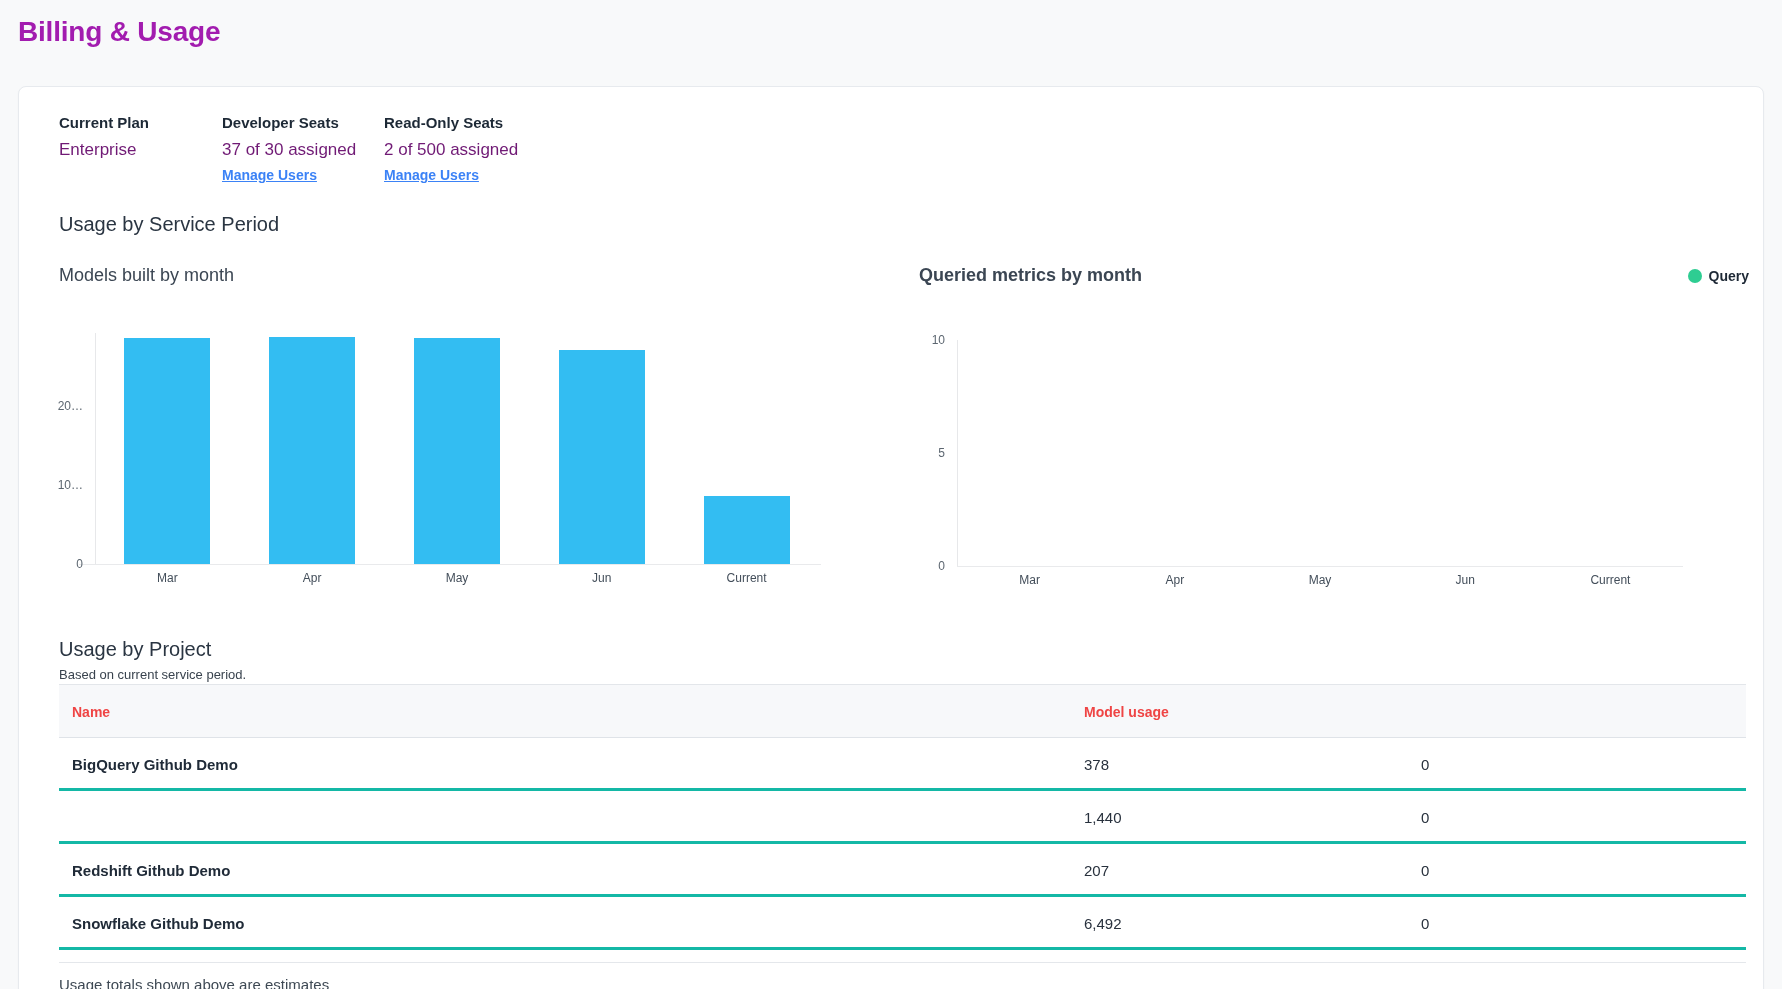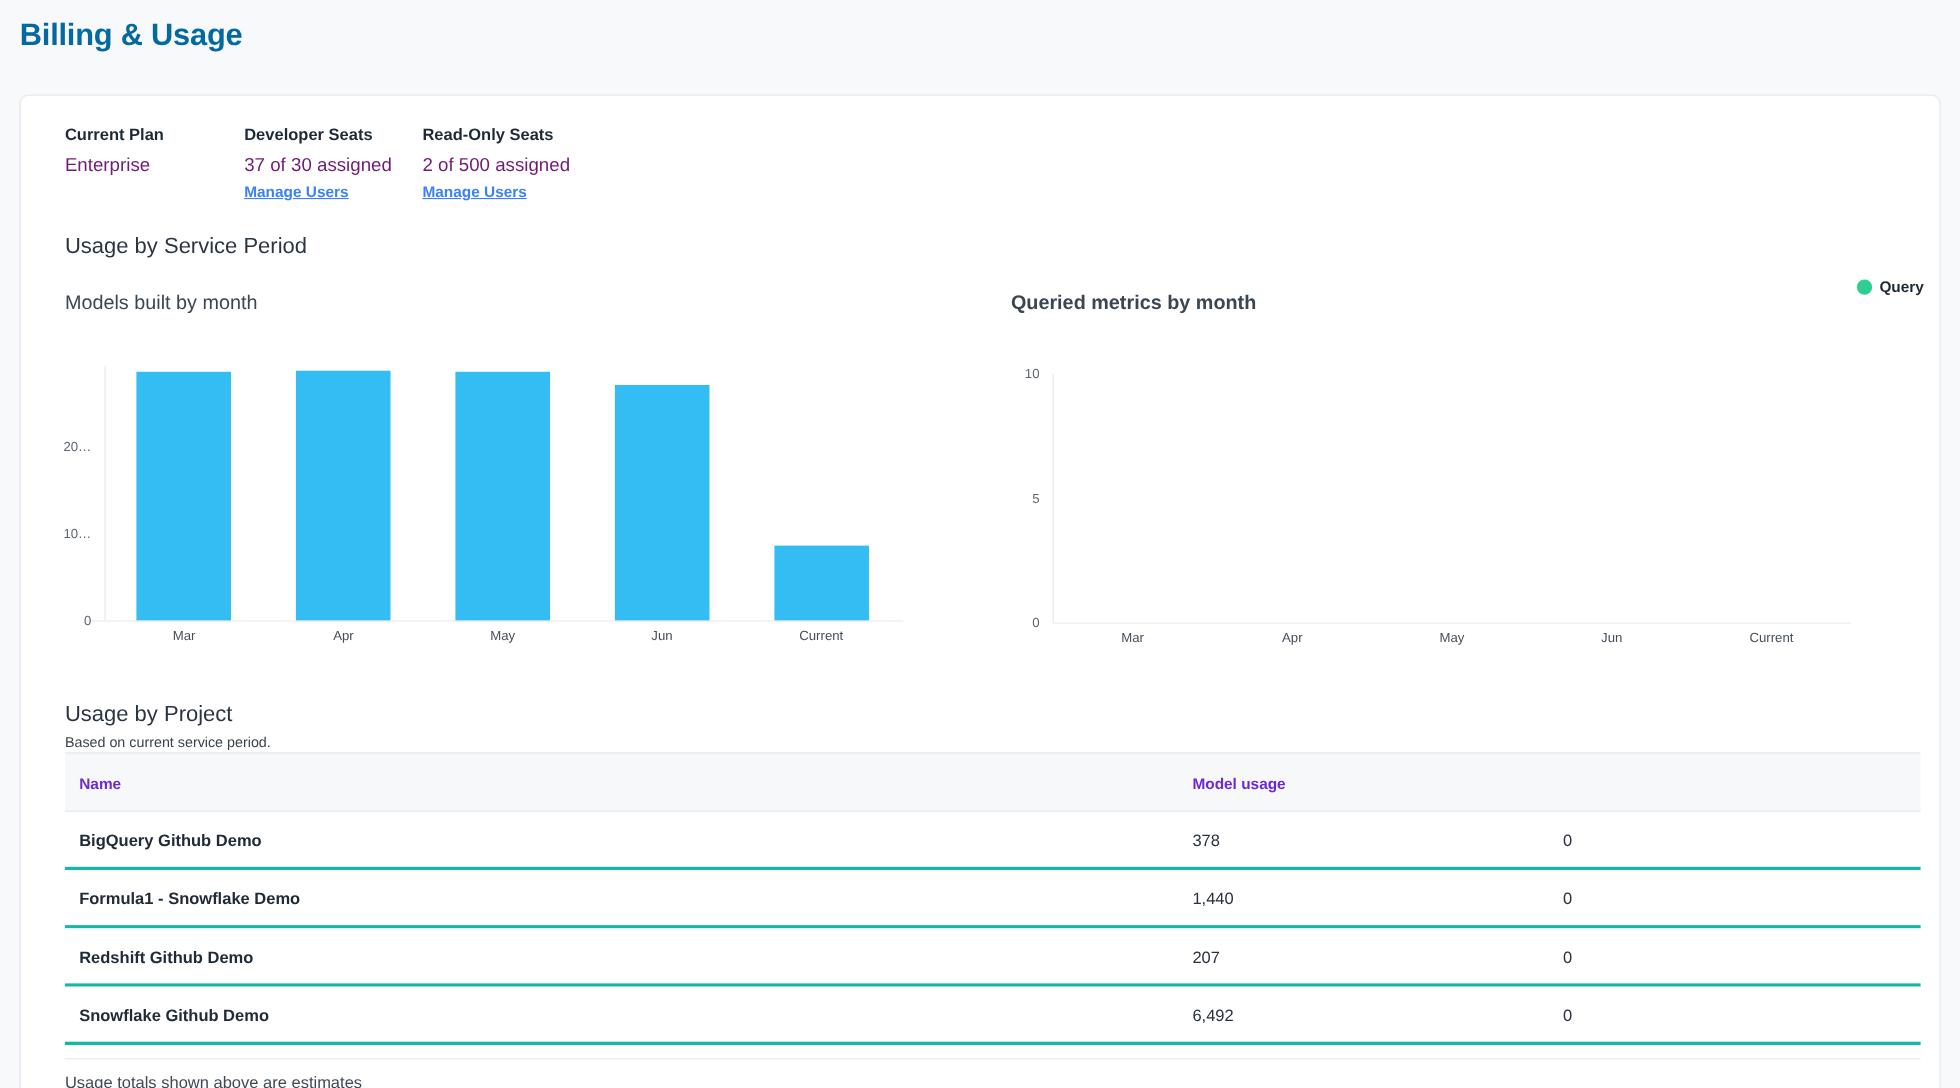--- a/index.html
+++ b/index.html
@@ -6,21 +6,21 @@
   html,body { width:1782px; height:989px; }
   body {
     position:relative; overflow:hidden;
     background:#f8f9fa;
     font-family:"Liberation Sans","DejaVu Sans",sans-serif;
     color:#242f3c;
   }
   
   .page-title {
     position:absolute; left:18px; top:16px;
-    font-size:28px; font-weight:700; color:#0369a1; letter-spacing:-0.2px;
+    font-size:28px; font-weight:700; color:#a21caf; letter-spacing:-0.2px;
   }
   
   .card {
     position:absolute; left:18px; top:86px; width:1746px; height:960px;
     background:#ffffff; border:1px solid #e7eaee; border-radius:8px;
     box-shadow:0 1px 2px rgba(16,24,40,0.04);
   }
   
   .plan-row { position:absolute; left:40px; top:27px; display:flex; }
   .plan-col1 { width:124px; }
@@ -29,21 +29,21 @@
   .plan-value { font-size:17px; color:#701a75; margin-bottom:6px; white-space:nowrap; }
   .manage-link { display:inline-block; font-size:14px; font-weight:700; color:#3b82f6; text-decoration:underline; cursor:pointer; }
   
   .section-title { position:absolute; left:40px; font-size:20px; color:#2a3542; }
   #usage-period-title { top:126px; }
   #usage-project-title { top:551px; }
   .chart-title { position:absolute; font-size:18px; color:#3b4653; }
   .title-models { left:40px; top:178px; }
   .title-metrics { left:900px; top:178px;font-weight:bold; }
   
-  .legend { position:absolute; top:165px; right:14px; display:flex; align-items:flex-end; gap:7px; }
+  .legend { position:absolute; top:181px; right:14px; display:flex; align-items:center; gap:7px; }
   .legend-dot { width:14px; height:14px; border-radius:50%; background:#2ecd92; }
   .legend-label { font-size:14px; font-weight:700; color:#1d2835; }
   
   .chart .plot, .chart .yaxis, .chart .xaxis { position:absolute; }
   #chart-models .plot   { left:76px;  top:240px; width:724px; height:237px; }
   #chart-models .yaxis  { left:0;     top:240px; width:70px;  height:237px; }
   #chart-models .xaxis  { left:76px;  top:481px; width:724px; height:18px; }
   #chart-models .vline  { left:76px;  top:246px; height:231px; }
   #chart-models .hline  { left:60px;  top:477px; width:742px; }
   #chart-metrics .plot  { left:938px; top:253px; width:726px; height:226px; }
@@ -53,21 +53,21 @@
   #chart-metrics .hline { left:938px; top:479px; width:726px; }
   .vline { position:absolute; width:1px; background:#e7e8ea; }
   .hline { position:absolute; height:1px; background:#e9eaec; }
   .ytick { position:absolute; left:0; right:6px; text-align:right; font-size:12px; line-height:16px; height:16px; color:#5c6670; }
   .xtick { position:absolute; top:3px; transform:translateX(-50%); font-size:12px; color:#434e5a; white-space:nowrap; }
   .bar   { position:absolute; bottom:0; width:86px; background:#33bdf2; }
   
   .table-subtitle { position:absolute; left:40px; top:580px; font-size:13px; color:#39434e; }
   .table { position:absolute; left:40px; top:597px; width:1687px; }
   .thead { position:relative; height:54px; background:#f7f8fa; border-top:1px solid #e3e6ea; border-bottom:1px solid #dfe3e8; }
-  .th { position:absolute; top:0; line-height:54px; font-size:14px; font-weight:700; color:#6d28d9; white-space:nowrap; }
+  .th { position:absolute; top:0; line-height:54px; font-size:14px; font-weight:700; color:#ef4444; white-space:nowrap; }
   .trow { position:relative; height:53px; border-bottom:3px solid #14b8a6; background:#fff; }
   .cell { position:absolute; top:0; line-height:53px; font-size:15px; color:#28313d; white-space:nowrap; }
   .trow .col-name { font-weight:700; color:#202b38; }
   .col-name { left:13px; } .col-model { left:1025px; } .col-queried { left:1362px; }
   .bottom-divider { position:absolute; left:40px; top:875px; width:1687px; height:1px; background:#e4e7eb; }
   .footer-note { position:absolute; left:40px; top:889px; font-size:15px; color:#3e4954; }
 </style>
 </head>
 <body>
 
@@ -152,21 +152,20 @@
       <div class="th col-name">Name</div>
       <div class="th col-model">Model usage</div>
     </div>
     <div id="table-body">
         <div class="trow">
           <div class="cell col-name">BigQuery Github Demo</div>
           <div class="cell col-model">378</div>
           <div class="cell col-queried">0</div>
         </div>
         <div class="trow">
-          <div class="cell col-name">Formula1 - Snowflake Demo</div>
           <div class="cell col-model">1,440</div>
           <div class="cell col-queried">0</div>
         </div>
         <div class="trow">
           <div class="cell col-name">Redshift Github Demo</div>
           <div class="cell col-model">207</div>
           <div class="cell col-queried">0</div>
         </div>
         <div class="trow">
           <div class="cell col-name">Snowflake Github Demo</div>

